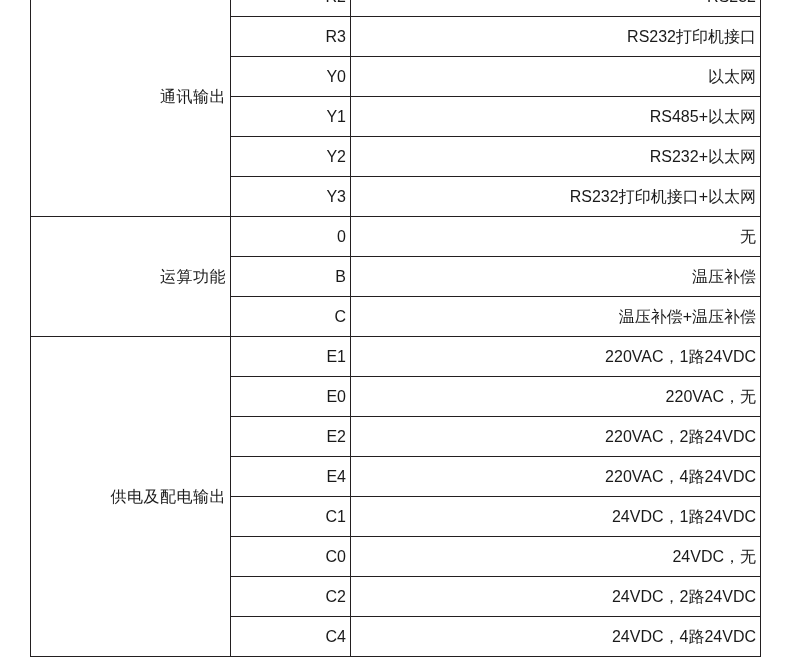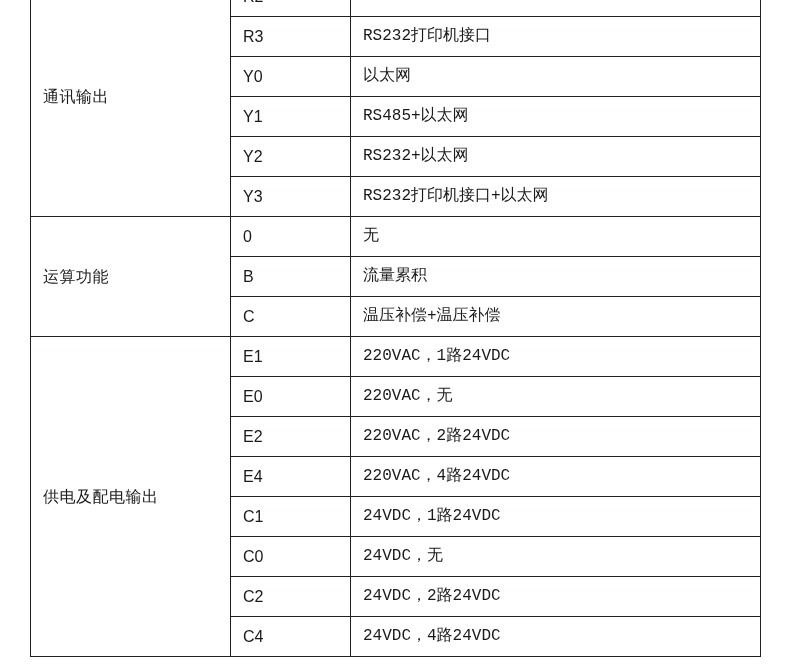--- a/index.html
+++ b/index.html
@@ -21,40 +21,39 @@
     width: 730px;
     border-collapse: collapse;
     table-layout: fixed;
   }
   #spec-table col.c-group { width: 200px; }
   #spec-table col.c-code  { width: 120px; }
   #spec-table col.c-desc  { width: 410px; }
 
   #spec-table td {
     border: 1px solid #231f20;
-    text-align: left;
+    text-align: right;
     vertical-align: middle;
     font-size: 16px;
     line-height: 1.2;
     height: 40px;
-    padding: 0 12px;
+    padding: 0 4px;
     box-sizing: border-box;
     background: #ffffff;
     white-space: nowrap;
   }
   td.group-cell {
     font-size: 16px;
     letter-spacing: 0.5px;
   }
   td.code-cell {
     font-size: 16px;
   }
   td.desc-cell {
     font-size: 16px;
-    font-family: Liberation Mono, monospace;
   }
 </style>
 </head>
 <body>
 
 <table id="spec-table">
   <colgroup>
     <col class="c-group">
     <col class="c-code">
     <col class="c-desc">
@@ -87,21 +86,21 @@
       <td class="desc-cell">RS232打印机接口+以太网</td>
     </tr>
 
     <tr>
       <td class="group-cell" rowspan="3">运算功能</td>
       <td class="code-cell">0</td>
       <td class="desc-cell">无</td>
     </tr>
     <tr>
       <td class="code-cell">B</td>
-      <td class="desc-cell">流量累积</td>
+      <td class="desc-cell">温压补偿</td>
     </tr>
     <tr>
       <td class="code-cell">C</td>
       <td class="desc-cell">温压补偿+温压补偿</td>
     </tr>
 
     <tr>
       <td class="group-cell" rowspan="8">供电及配电输出</td>
       <td class="code-cell">E1</td>
       <td class="desc-cell">220VAC，1路24VDC</td>

